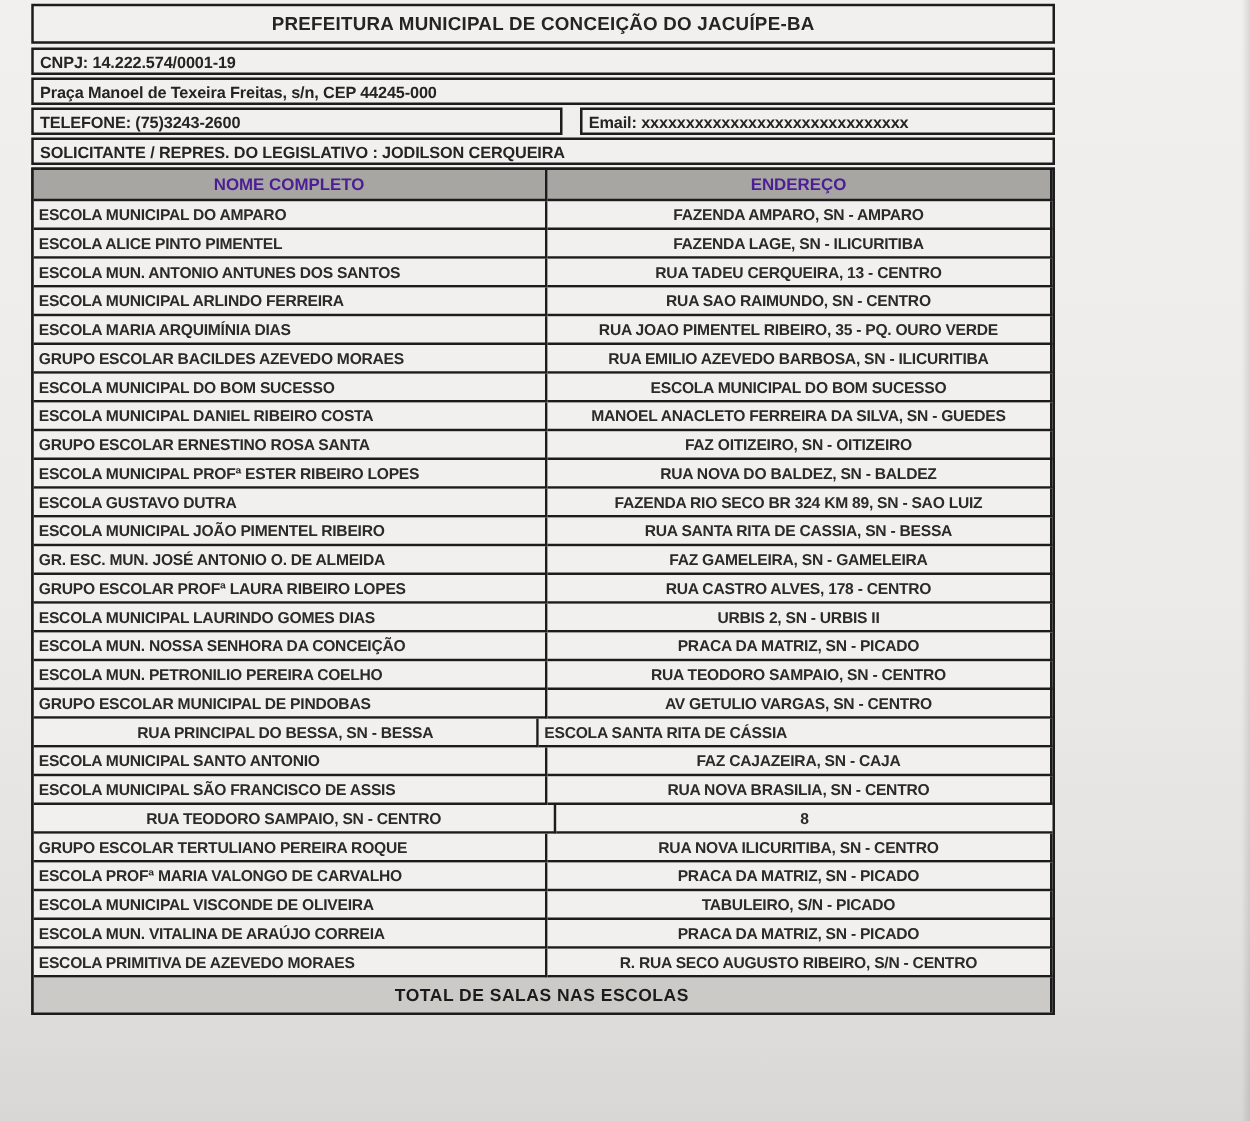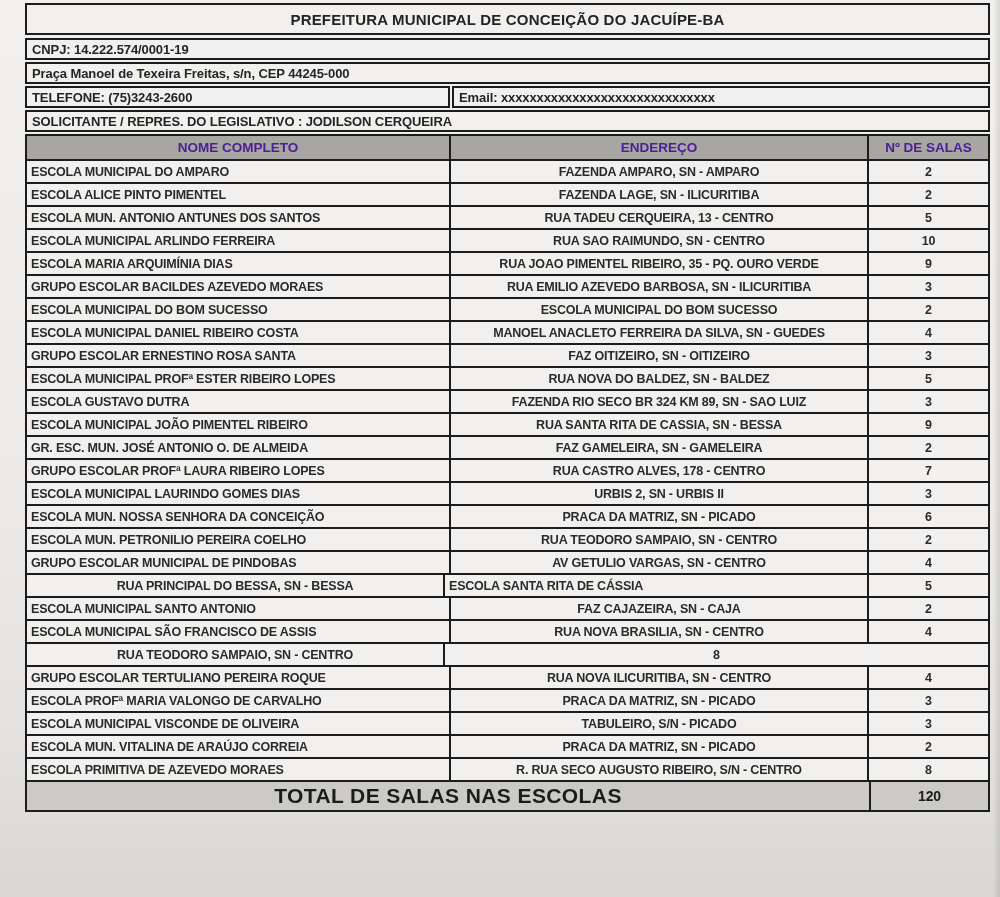--- a/index.html
+++ b/index.html
@@ -9,42 +9,42 @@
     background:linear-gradient(180deg,#f1f0ee 0%,#ebeae8 55%,#e3e2e0 82%,#d8d7d5 100%);
     font-family:"Liberation Sans", sans-serif;
     color:#242424;
     overflow:hidden;
   }
   .photo::after{ 
     content:"";position:absolute;top:0;right:0;width:7px;height:100%;
     background:linear-gradient(90deg,rgba(0,0,0,0),rgba(0,0,0,.10));
     pointer-events:none;
   }
-  .sheet{position:absolute;left:25px;top:3px;width:965px;}
+  .sheet{position:absolute;left:25px;top:3px;width:819px;}
   .cell{
     box-sizing:border-box;
     background:#f1f0ee;
     border:2px solid #1c1c1c;
   }
   .title-cell{
     height:32px;margin-bottom:3px;
     display:flex;align-items:center;justify-content:center;
     font-size:15px;font-weight:700;letter-spacing:.2px;
   }
   .info-row{
     height:22px;margin-bottom:2px;
     display:flex;align-items:center;
     padding:0 5px;
     font-size:13px;font-weight:700;letter-spacing:-0.1px;
     white-space:nowrap;overflow:hidden;
   }
   .split{display:flex;margin-bottom:2px;}
   .split .cell{height:22px;display:flex;align-items:center;padding:0 5px;
     font-size:13px;font-weight:700;letter-spacing:-0.1px;white-space:nowrap;overflow:hidden;}
-  .split .left{width:425px;margin-right:2px;}
+  .split .left{width:425px;margin-right:14px;}
   .split .right{flex:1;}
   
   .grid{
     box-sizing:border-box;
     border:2px solid #1c1c1c;
     background:#1c1c1c;
   }
   .trow{display:flex;}
   .td{
     box-sizing:border-box;
@@ -61,21 +61,21 @@
   .td.rooms{flex:1;justify-content:center;}
   .thead .td{
     height:25px;background:#a7a6a3;color:#4c1d95;
     font-size:13.5px;font-weight:700;justify-content:center;letter-spacing:0;
   }
   .totalrow .td{
     height:28px;background:#cbcac7;border-bottom:none;color:#1b1b1b;
   }
   .totalrow .td.label{
     width:844px;border-right:2px solid #1c1c1c;justify-content:center;
-    font-size:21px;font-weight:700;letter-spacing:.4px;
+    font-size:14px;font-weight:700;letter-spacing:.4px;
   }
   .totalrow .td.value{flex:1;justify-content:center;font-size:14px;}
 </style>
 </head>
 <body>
 
 <div class="photo">
   <div class="sheet">
 
     <div class="cell title-cell">PREFEITURA MUNICIPAL DE CONCEIÇÃO DO JACUÍPE-BA</div>

